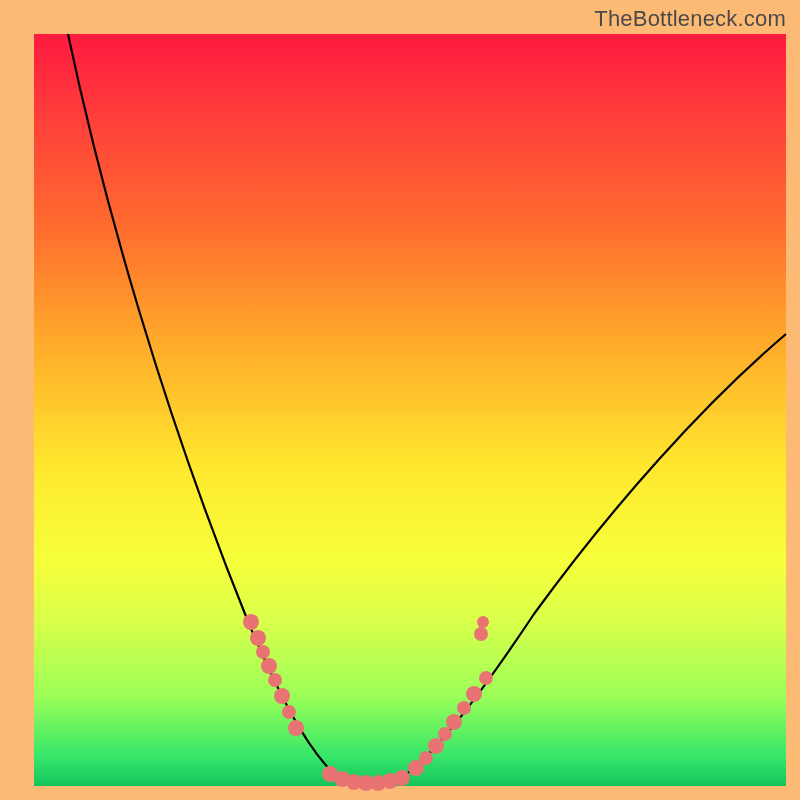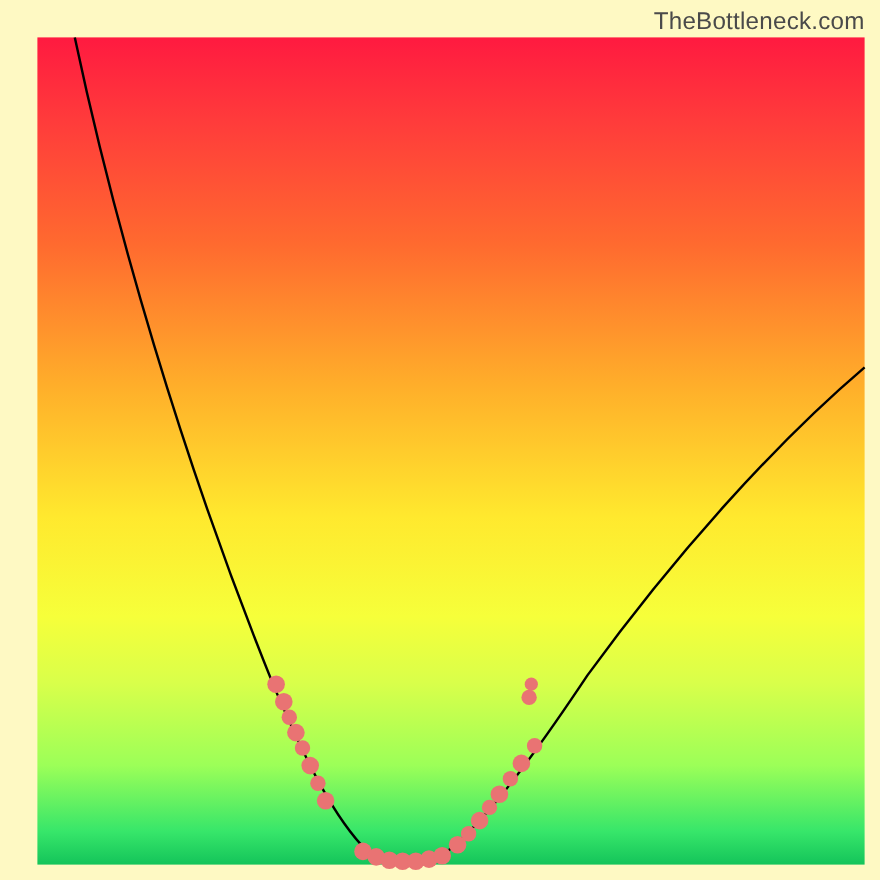--- a/index.html
+++ b/index.html
@@ -10,21 +10,21 @@
     background: #000;
     overflow: hidden;
     font-family: Arial, Helvetica, sans-serif;
   }
   .frame {
     position: absolute;
     left: 0;
     top: 0;
     width: 800px;
     height: 800px;
-    background: #fef9c3;
+    background: #fdba74;
     text-align: center;
   }
   .plot {
     position: absolute;
     left: 34px;
     top: 34px;
     width: 752px;
     height: 752px;
     
     background: linear-gradient(to bottom,

